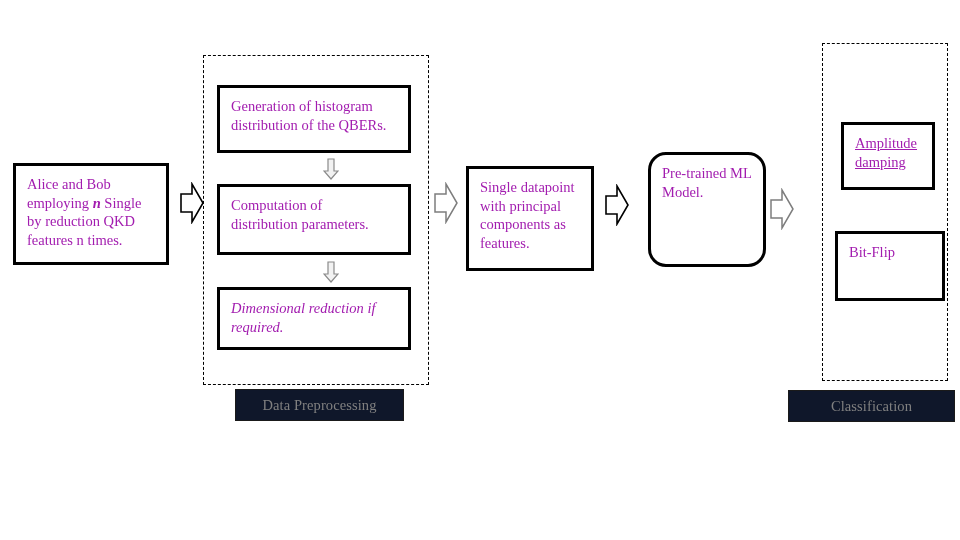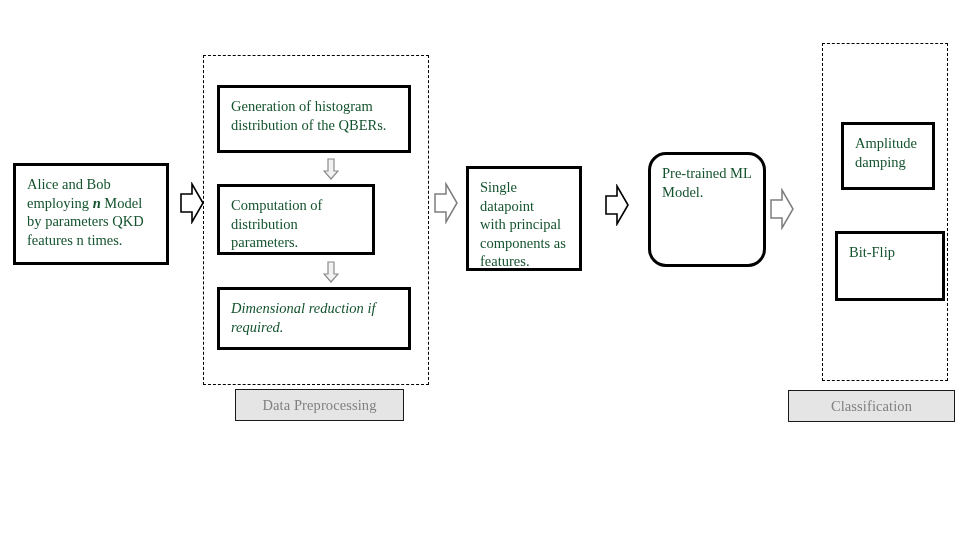--- a/index.html
+++ b/index.html
@@ -20,58 +20,58 @@
     overflow: hidden;
   }
   .node {
     position: absolute;
     box-sizing: border-box;
     background: #ffffff;
     border: 3px solid #000000;
     font-size: 14.5px;
     line-height: 1.28;
     padding: 9px 11px 6px 11px;
-    color: #14532d;
+    color: #a21caf;
   }
   .node .txt {
     display: block;
     white-space: pre-line;
   }
   .group-box {
     position: absolute;
     box-sizing: border-box;
     border: 1.6px dashed #000000;
     background: transparent;
   }
   .group-label {
     position: absolute;
     box-sizing: border-box;
     border: 1px solid #1a1a1a;
-    background: #e5e5e5;
+    background: #0f172a;
     color: #808080;
     font-size: 14.5px;
     display: flex;
     align-items: center;
     justify-content: center;
     letter-spacing: 0.1px;
   }
   .arrow {
     position: absolute;
     display: block;
   }
   .arrow svg { display: block; }
   .bold-italic { font-weight: bold; font-style: italic; }
 </style>
 </head>
 <body>
 
 <div id="canvas">
 
   <div class="node" style="left:13px; top:163px; width:156px; height:102px;">
-    <span class="txt"><span>Alice and Bob</span><br><span>employing </span><span class="bold-italic">n</span><span> Model</span><br><span>by parameters QKD</span><br><span>features n times.</span></span>
+    <span class="txt"><span>Alice and Bob</span><br><span>employing </span><span class="bold-italic">n</span><span> Single</span><br><span>by reduction QKD</span><br><span>features n times.</span></span>
   </div>
 
   <div class="arrow" style="left:180px; top:182px;">
     <svg width="24" height="42" viewBox="0 0 24 42">
       <polygon points="1,12 12,12 12,2 23,21 12,40 12,30 1,30" fill="#ffffff" stroke="#000000" stroke-width="1.6" stroke-linejoin="miter"></polygon>
     </svg>
   </div>
 
   <div class="group-box" style="left:203px; top:55px; width:226px; height:330px;"></div>
 
@@ -79,21 +79,21 @@
     <span class="txt">Generation of histogram
 distribution of the QBERs.</span>
   </div>
 
   <div class="arrow" style="left:323px; top:158px;">
     <svg width="16" height="22" viewBox="0 0 16 22">
       <polygon points="5,1 11,1 11,13 15,13 8,21 1,13 5,13" fill="#f2f2f2" stroke="#8a8a8a" stroke-width="1.2" stroke-linejoin="miter"></polygon>
     </svg>
   </div>
 
-  <div class="node" style="left:217px; top:184px; width:158px; height:71px;">
+  <div class="node" style="left:217px; top:184px; width:194px; height:71px;">
     <span class="txt">Computation of
 distribution parameters.</span>
   </div>
 
   <div class="arrow" style="left:323px; top:261px;">
     <svg width="16" height="22" viewBox="0 0 16 22">
       <polygon points="5,1 11,1 11,13 15,13 8,21 1,13 5,13" fill="#f2f2f2" stroke="#8a8a8a" stroke-width="1.2" stroke-linejoin="miter"></polygon>
     </svg>
   </div>
 
@@ -105,21 +105,21 @@
   <div class="group-label" style="left:235px; top:389px; width:169px; height:32px;">
     <span>Data Preprocessing</span>
   </div>
 
   <div class="arrow" style="left:434px; top:182px;">
     <svg width="24" height="42" viewBox="0 0 24 42">
       <polygon points="1,12 12,12 12,2 23,21 12,40 12,30 1,30" fill="#ffffff" stroke="#7d7d7d" stroke-width="1.5" stroke-linejoin="miter"></polygon>
     </svg>
   </div>
 
-  <div class="node" style="left:466px; top:166px; width:116px; height:105px;">
+  <div class="node" style="left:466px; top:166px; width:128px; height:105px;">
     <span class="txt">Single datapoint
 with principal
 components as
 features.</span>
   </div>
 
   <div class="arrow" style="left:605px; top:184px;">
     <svg width="24" height="42" viewBox="0 0 24 42">
       <polygon points="1,12 12,12 12,2 23,21 12,40 12,30 1,30" fill="#ffffff" stroke="#000000" stroke-width="1.6" stroke-linejoin="miter"></polygon>
     </svg>
@@ -131,21 +131,21 @@
   </div>
 
   <div class="arrow" style="left:770px; top:188px;">
     <svg width="24" height="42" viewBox="0 0 24 42">
       <polygon points="1,12 12,12 12,2 23,21 12,40 12,30 1,30" fill="#ffffff" stroke="#7d7d7d" stroke-width="1.5" stroke-linejoin="miter"></polygon>
     </svg>
   </div>
 
   <div class="group-box" style="left:822px; top:43px; width:126px; height:338px;"></div>
 
-  <div class="node" style="left:841px; top:122px; width:94px; height:68px;">
+  <div class="node" style="left:841px; top:122px; width:94px; height:68px;text-decoration:underline;">
     <span class="txt">Amplitude
 damping</span>
   </div>
 
   <div class="node" style="left:835px; top:231px; width:110px; height:70px;">
     <span class="txt">Bit-Flip</span>
   </div>
 
   <div class="group-label" style="left:788px; top:390px; width:167px; height:32px;">
     <span>Classification</span>

